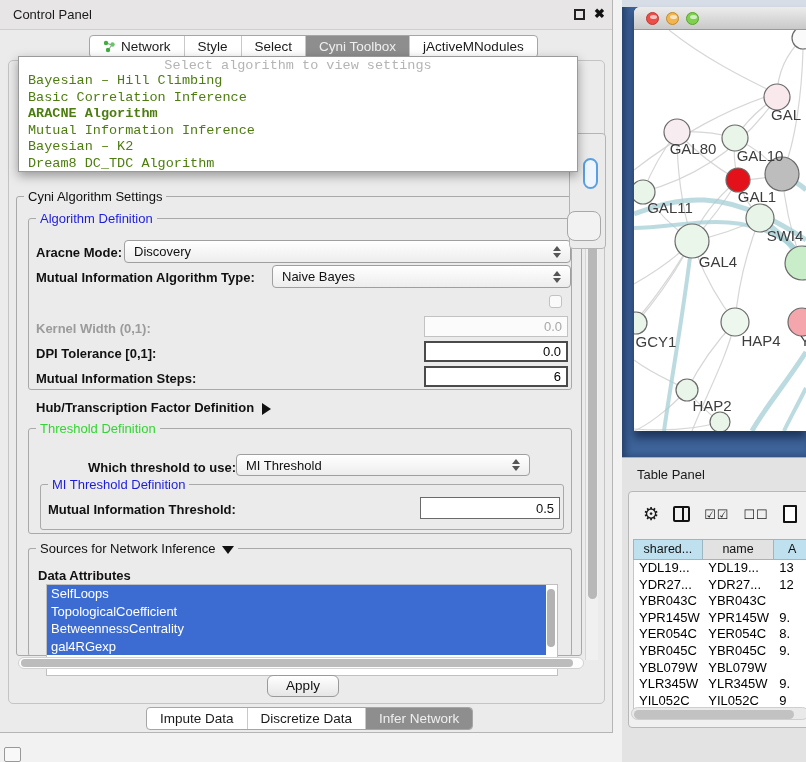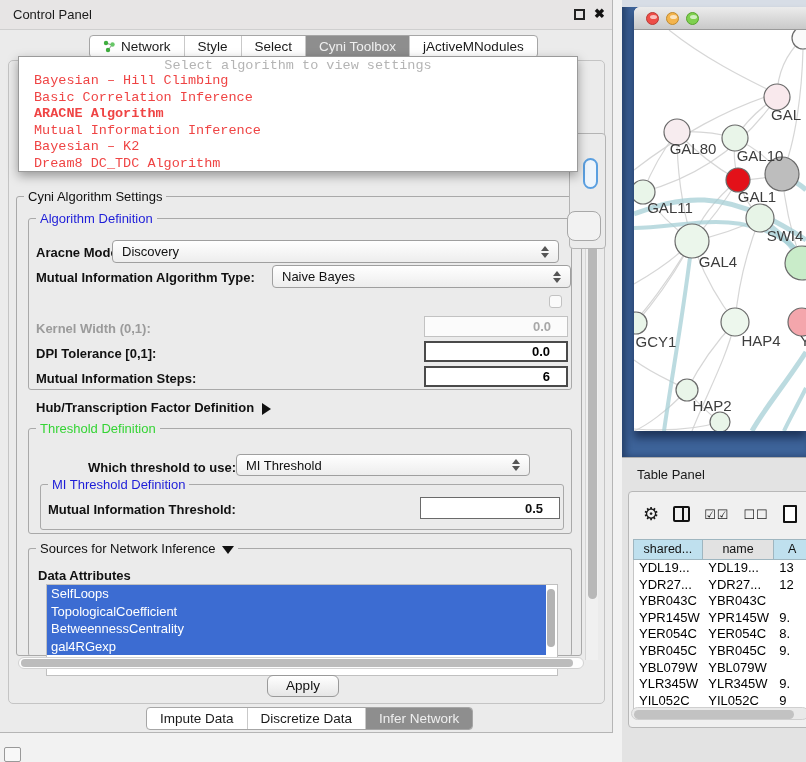--- a/index.html
+++ b/index.html
@@ -21,21 +21,21 @@
   .seg:last-child { border-right:none; }
   .seg.selected { background:#8e8e8e; color:#efefef; }
   #top-tabs { left:89px; top:35px; }
   #bottom-tabs { left:146px; top:707px; }
   .net-tab-icon { width:13px; height:13px; margin-right:5px; }
 
   
   #algo-dropdown { left:18px; top:56px; width:560px; height:116px; background:#fff;
     border:1px solid #9a9a9a; box-shadow:0 4px 10px rgba(0,0,0,0.35); z-index:40;font-family:Liberation Mono, monospace; }
   #algo-prompt { height:15px; line-height:15px; text-align:center; color:#b4b4b4; font-size:13.5px; margin-top:1px; }
-  .algo-item { height:16.5px; line-height:16.5px; padding-left:15px; font-size:13.5px; color:#ef4444; }
+  .algo-item { height:16.5px; line-height:16.5px; padding-left:9px; font-size:13.5px; color:#4d7c0f; }
   .algo-item.selected { font-weight:bold; }
 
   
   #cp-content { left:8px; top:60px; width:597px; height:644px; background:#ebebeb;
     border:1px solid #c4c4c4; border-radius:5px; }
   .frag1 { left:560px; top:72px; width:37px; height:116px; border:1px solid #b4b4b4; border-radius:4px; background:#ebebeb; z-index:2; }
   .frag2 { left:574px; top:97px; width:15px; height:31px; border:2px solid #5a9fe0; border-radius:8px; background:#eef5fc; z-index:3; }
   .frag3 { left:558px; top:150px; width:34px; height:30px; border:1px solid #a8a8a8; border-radius:8px; background:#f2f2f2; z-index:2; }
 
   
@@ -52,21 +52,21 @@
 
   .lbl { font-weight:bold; font-size:13px; color:#111; white-space:nowrap; }
   .lbl.disabled { color:#9b9b9b; }
 
   .combo { background:linear-gradient(#ffffff,#ededed); border:1px solid #9f9f9f; border-radius:4px;
     display:flex; align-items:center; padding-left:9px; font-size:13px; color:#111; }
   .spinner { position:absolute; right:9px; top:50%; transform:translateY(-50%); display:flex; flex-direction:column; gap:2px; }
   .tri-up { width:0; height:0; border-left:4px solid transparent; border-right:4px solid transparent; border-bottom:5px solid #555; }
   .tri-down { width:0; height:0; border-left:4px solid transparent; border-right:4px solid transparent; border-top:5px solid #555; }
 
-  .numfield { font-size:13px; text-align:right; padding-right:16px; display:flex; align-items:center; justify-content:flex-end; background:#fff;font-weight:bold; }
+  .numfield { font-size:13px; text-align:right; padding-right:5px; display:flex; align-items:center; justify-content:flex-end; background:#fff; }
   .numfield.disabled { border:1px solid #c2c2c2; background:#fbfbfb; color:#a8a8a8; }
   .numfield.active { border:2px solid #4a4a4a; color:#000; }
 
   .checkbox { width:13px; height:13px; border:1px solid #c2c2c2; border-radius:3px; background:#fafafa; }
 
   .tri-right { display:inline-block; width:0; height:0; border-top:6px solid transparent; border-bottom:6px solid transparent; border-left:9px solid #111; margin-left:8px; vertical-align:middle; }
   .tri-dn-black { display:inline-block; width:0; height:0; border-left:6px solid transparent; border-right:6px solid transparent; border-top:8px solid #111; margin-left:6px; vertical-align:middle; }
 
   #attr-list { left:46px; top:584px; width:512px; height:92px; background:#fff; border:1px solid #c0c0c0; overflow:hidden; }
   .attr-item { width:499px; height:17.5px; line-height:17.5px; background:#3c6cd2; color:#fff; padding-left:4px; font-size:13px; }
@@ -163,21 +163,21 @@
     </div>
 
     <div id="settings-group" class="abs groupbox">
       <span class="gb-title">Cyni Algorithm Settings</span>
     </div>
 
     <div id="algdef-group" class="abs groupbox">
       <span class="gb-title t-blue">Algorithm Definition</span>
     </div>
     <span class="abs lbl" style="left:36px;top:245px;">Aracne Mode:</span>
-    <div class="abs combo" style="left:112px;top:240px;width:447px;height:23px;">
+    <div class="abs combo" style="left:124px;top:240px;width:447px;height:23px;">
       <span>Discovery</span>
       <span class="spinner">
           <span class="tri-up"></span>
           <span class="tri-down"></span>
         </span>
     </div>
     <span class="abs lbl" style="left:36px;top:270px;">Mutual Information Algorithm Type:</span>
     <div class="abs combo" style="left:272px;top:265px;width:299px;height:23px;">
       <span>Naive Bayes</span>
       <span class="spinner">

